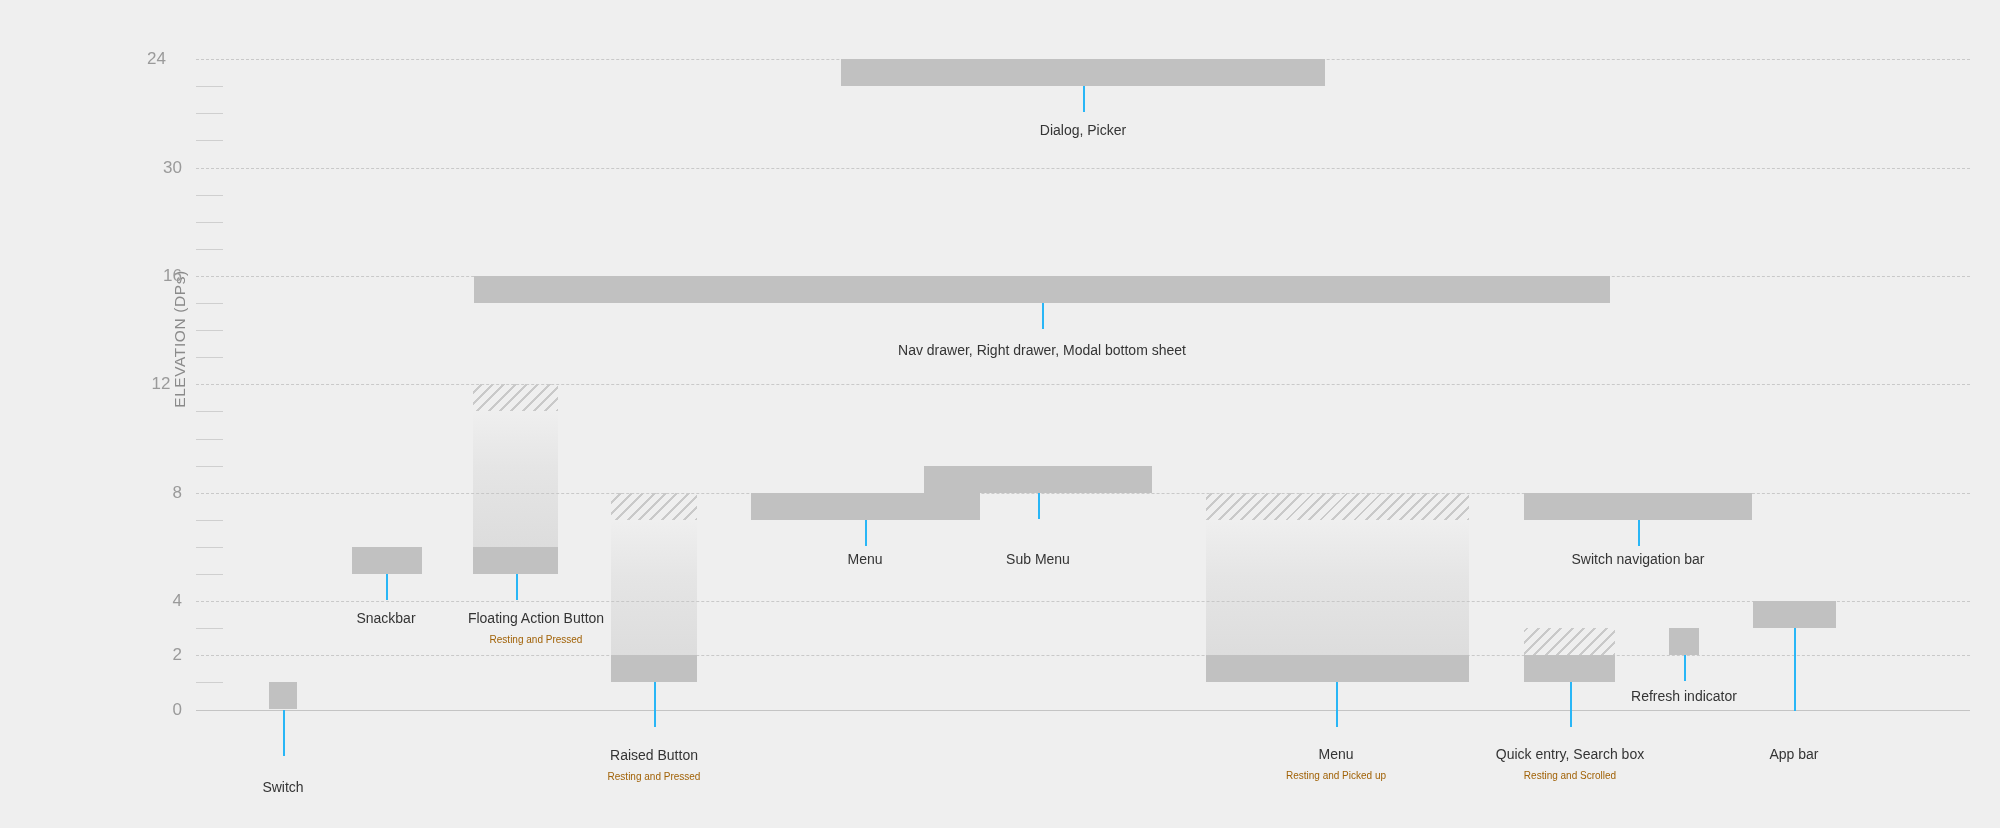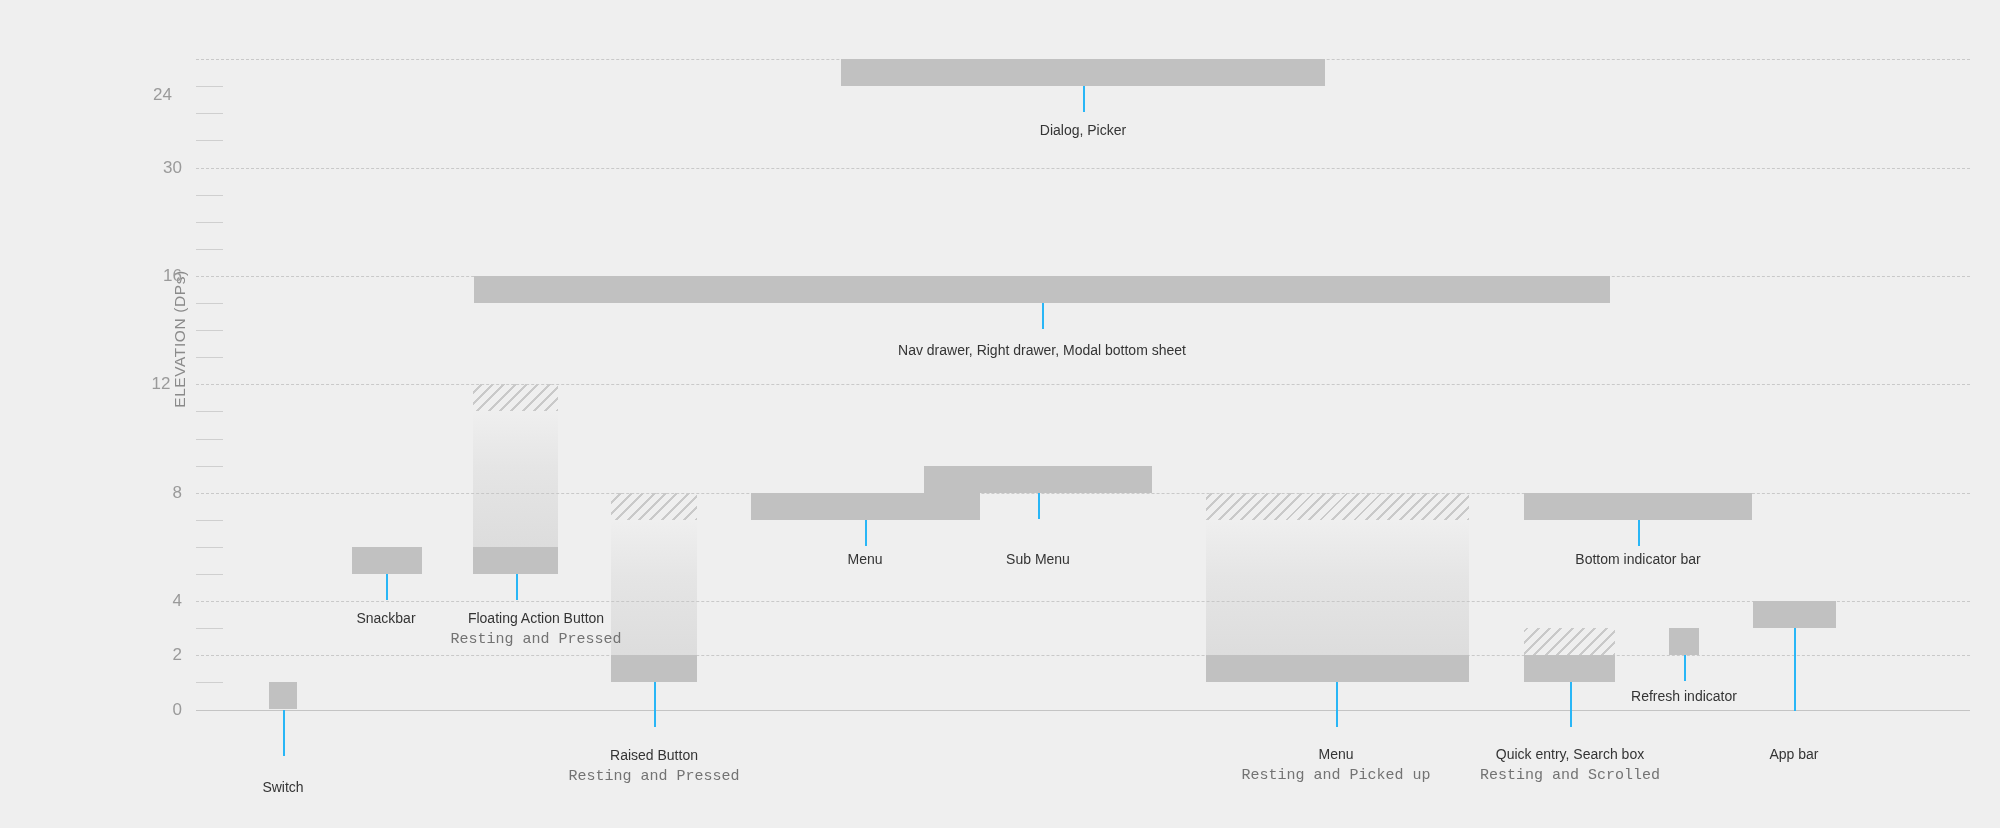--- a/index.html
+++ b/index.html
@@ -105,35 +105,34 @@
     white-space: nowrap;
   }
   .callout .primary {
     display: block;
     font-size: 14px;
     color: #343434;
     line-height: 21px;
   }
   .callout .secondary {
     display: block;
-    font-size: 15px;
-    color: #737373;
+    font-size: 10px;
+    color: #a16207;
     line-height: 21px;
-    font-family: Liberation Mono, monospace;
   }
 </style>
 </head>
 <body>
 
 <div id="chart-root">
 
   <div class="axis-title">ELEVATION (DPs)</div>
 
   <div id="axis-layer">
-      <div class="tick-label" style="left: 130px; top: 50.1px; margin-top: 36px;">24</div>
+      <div class="tick-label" style="left: 124px; top: 50.1px;">24</div>
       <div class="tick-label" style="left: 140px; top: 158.5px;">30</div>
       <div class="tick-label" style="left: 140px; top: 266.9px;">16</div>
       <div class="tick-label" style="left: 140px; top: 375.3px; text-align: center;">12</div>
       <div class="tick-label" style="left: 140px; top: 483.7px;">8</div>
       <div class="tick-label" style="left: 140px; top: 592.1px;">4</div>
       <div class="tick-label" style="left: 140px; top: 646.3px;">2</div>
       <div class="tick-label" style="left: 140px; top: 700.5px;">0</div>
       <div class="minor-tick" style="top: 86.2px;"></div>
       <div class="minor-tick" style="top: 113.3px;"></div>
       <div class="minor-tick" style="top: 140.4px;"></div>
@@ -222,21 +221,21 @@
         <span class="primary">Dialog, Picker</span>
       </div>
       <div class="callout" style="left: 1042px; top: 340px;">
         <span class="primary">Nav drawer, Right drawer, Modal bottom sheet</span>
       </div>
       <div class="callout" style="left: 1336px; top: 744px;">
         <span class="primary">Menu</span>
         <span class="secondary">Resting and Picked up</span>
       </div>
       <div class="callout" style="left: 1638px; top: 549px;">
-        <span class="primary">Bottom indicator bar</span>
+        <span class="primary">Switch navigation bar</span>
       </div>
       <div class="callout" style="left: 1570px; top: 744px;">
         <span class="primary">Quick entry, Search box</span>
         <span class="secondary">Resting and Scrolled</span>
       </div>
       <div class="callout" style="left: 1684px; top: 686px;">
         <span class="primary">Refresh indicator</span>
       </div>
       <div class="callout" style="left: 1794px; top: 744px;">
         <span class="primary">App bar</span>

